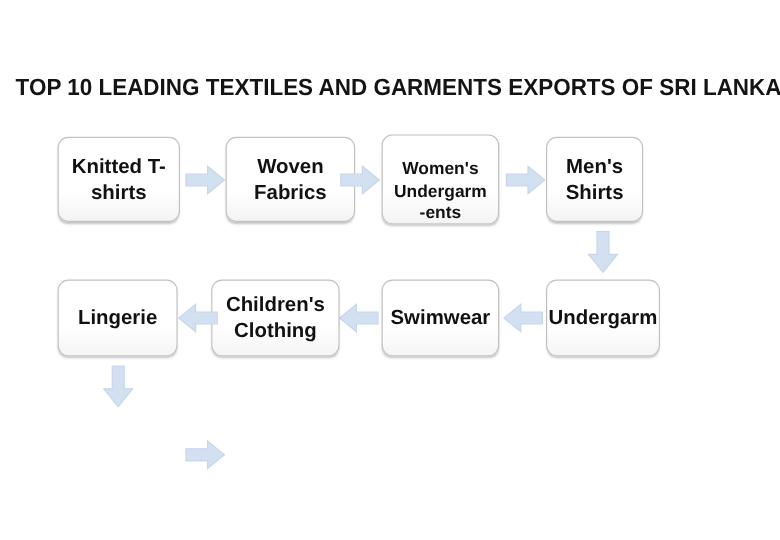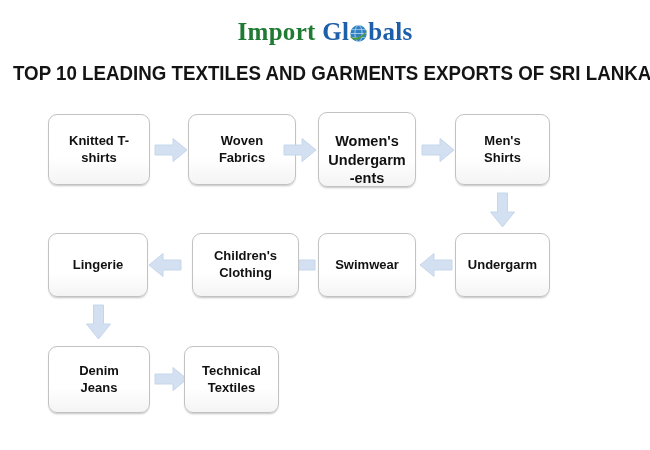--- a/index.html
+++ b/index.html
@@ -73,49 +73,39 @@
     box-shadow: 0 2px 2px -1px rgba(120,120,120,0.45),
                 inset 0 1px 0 rgba(255,255,255,0.9);
     display: flex;
     align-items: center;
     justify-content: center;
     text-align: center;
   }
   .node-label {
     font-family: "Liberation Sans", sans-serif;
     font-weight: bold;
-    font-size: 13px;
+    font-size: 17px;
     line-height: 1.28;
     color: #111111;
     padding: 0 5px;
     white-space: pre-line;
   }
   .node-label.small { font-size: 14.5px; margin-top: 21px; }
 
   
   .arrow {
     position: absolute;
   }
   .arrow svg { display: block; }
 </style>
 </head>
 <body>
 
 <div id="canvas">
 
-  <div class="logo">
-    <span class="logo-import">Import</span><span>&nbsp;</span><span class="logo-glob">Gl</span><span class="globe-icon"><svg width="19" height="19" viewBox="0 0 19 19">
-        <circle cx="9.5" cy="9.5" r="8.2" fill="#2f7fc1"></circle>
-        <ellipse cx="9.5" cy="9.5" rx="3.6" ry="8.2" fill="none" stroke="#bcdcf2" stroke-width="0.8"></ellipse>
-        <line x1="1.3" y1="9.5" x2="17.7" y2="9.5" stroke="#bcdcf2" stroke-width="0.8"></line>
-        <line x1="2.4" y1="5.6" x2="16.6" y2="5.6" stroke="#bcdcf2" stroke-width="0.7"></line>
-        <line x1="2.4" y1="13.4" x2="16.6" y2="13.4" stroke="#bcdcf2" stroke-width="0.7"></line>
-        <path d="M0.6 12.6 C5.5 15.4 13.5 13.2 18.4 5.3 C15.6 14.6 6.0 19.4 0.6 12.6 Z" fill="#4f9c3a"></path>
-      </svg></span><span class="logo-als">bals</span>
-  </div>
 
   <div class="title">TOP 10 LEADING TEXTILES AND GARMENTS EXPORTS OF SRI LANKA</div>
 
   <div class="node" style="left:48px; top:114px; width:102px; height:71px;">
     <span class="node-label">Knitted T-
 shirts</span>
   </div>
 
   <div class="arrow" style="left:154px; top:137px;">
     <svg width="34" height="26" viewBox="0 0 34 26">
@@ -139,21 +129,21 @@
 Undergarm
 -ents</span>
   </div>
 
   <div class="arrow" style="left:421px; top:137px;">
     <svg width="34" height="26" viewBox="0 0 34 26">
       <path d="M1 8 H19 V1.5 L33 13 L19 24.5 V18 H1 Z" fill="#d3e0f2" stroke="#c6d6ea" stroke-width="1"></path>
     </svg>
   </div>
 
-  <div class="node" style="left:455px; top:114px; width:95px; height:71px;">
+  <div class="node" style="left:455px; top:114px; width:81px; height:71px;">
     <span class="node-label">Men's
 Shirts</span>
   </div>
 
   <div class="arrow" style="left:489px; top:192px;">
     <svg width="27" height="36" viewBox="0 0 27 36">
       <path d="M8.5 1 H18.5 V20 H25.5 L13.5 35 L1.5 20 H8.5 Z" fill="#d3e0f2" stroke="#c6d6ea" stroke-width="1"></path>
     </svg>
   </div>
 
@@ -170,50 +160,42 @@
   <div class="node" style="left:318px; top:233px; width:98px; height:64px;text-align:right;">
     <span class="node-label">Swimwear</span>
   </div>
 
   <div class="arrow" style="left:282px; top:252px;">
     <svg width="34" height="26" viewBox="0 0 34 26">
       <path d="M33 8 H15 V1.5 L1 13 L15 24.5 V18 H33 Z" fill="#d3e0f2" stroke="#c6d6ea" stroke-width="1"></path>
     </svg>
   </div>
 
-  <div class="node" style="left:192px; top:233px; width:107px; height:64px;">
+  <div class="node" style="left:176px; top:233px; width:107px; height:64px;">
     <span class="node-label">Children's
 Clothing</span>
   </div>
 
   <div class="arrow" style="left:148px; top:252px;">
     <svg width="34" height="26" viewBox="0 0 34 26">
       <path d="M33 8 H15 V1.5 L1 13 L15 24.5 V18 H33 Z" fill="#d3e0f2" stroke="#c6d6ea" stroke-width="1"></path>
     </svg>
   </div>
 
   <div class="node" style="left:48px; top:233px; width:100px; height:64px;">
     <span class="node-label">Lingerie</span>
   </div>
 
   <div class="arrow" style="left:85px; top:304px;">
     <svg width="27" height="36" viewBox="0 0 27 36">
       <path d="M8.5 1 H18.5 V20 H25.5 L13.5 35 L1.5 20 H8.5 Z" fill="#d3e0f2" stroke="#c6d6ea" stroke-width="1"></path>
     </svg>
   </div>
 
-  <div class="node" style="left:48px; top:346px; width:102px; height:67px;">
-    <span class="node-label">Denim
-Jeans</span>
-  </div>
 
   <div class="arrow" style="left:154px; top:366px;">
     <svg width="34" height="26" viewBox="0 0 34 26">
       <path d="M1 8 H19 V1.5 L33 13 L19 24.5 V18 H1 Z" fill="#d3e0f2" stroke="#c6d6ea" stroke-width="1"></path>
     </svg>
   </div>
 
-  <div class="node" style="left:184px; top:346px; width:95px; height:67px;">
-    <span class="node-label">Technical
-Textiles</span>
-  </div>
 
 </div>
 
 </body></html>

